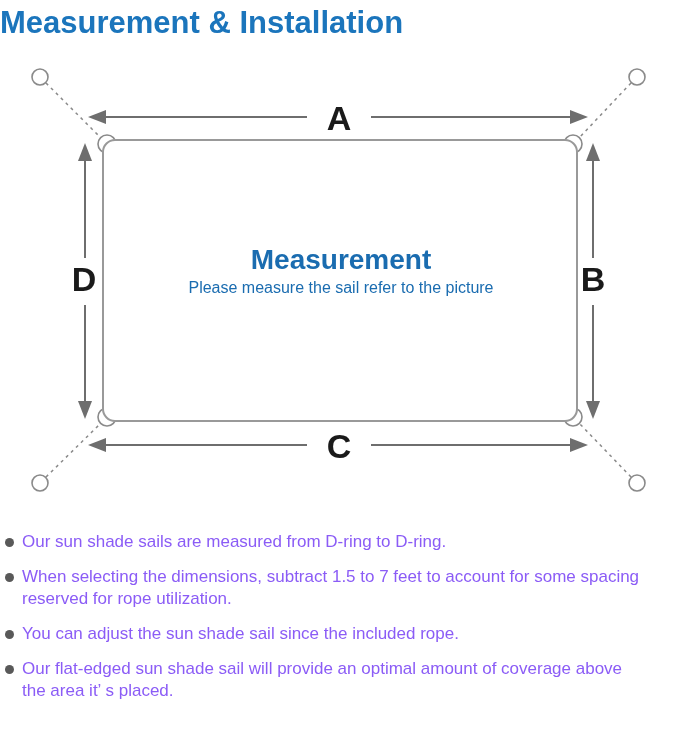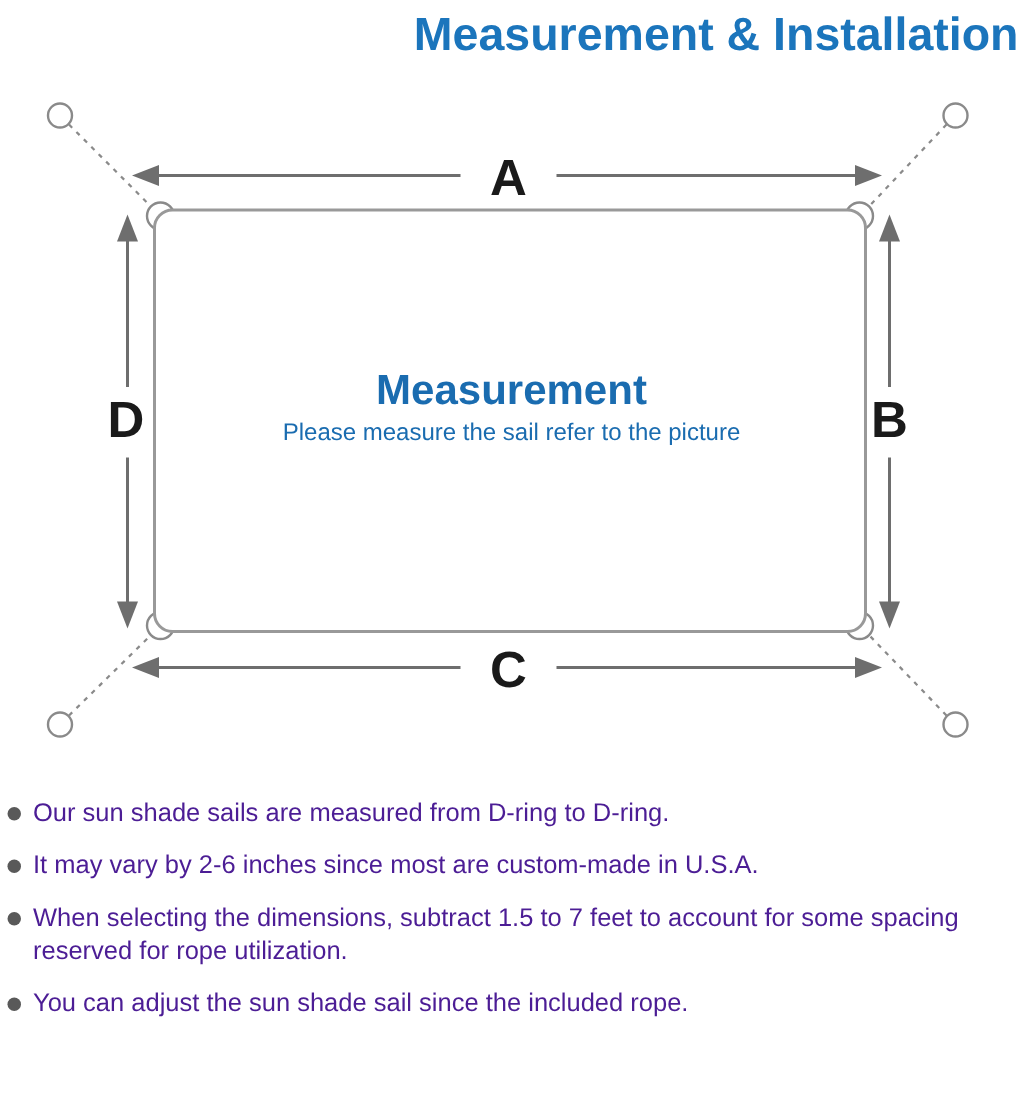--- a/index.html
+++ b/index.html
@@ -10,21 +10,21 @@
   body {
     width: 679px;
     height: 739px;
     overflow: hidden;
     font-family: "Liberation Sans", sans-serif;
   }
   .page-title {
     height: 55px;
     box-sizing: border-box;
     padding-top: 5px;
-    text-align: right;
+    text-align: left;
     font-size: 31px;
     font-weight: bold;
     color: #1b75bc;
     letter-spacing: 0px;
   }
   svg.diagram {
     display: block;
     width: 679px;
     height: 455px;
   }
@@ -48,21 +48,21 @@
   ul.notes {
     list-style: none;
     margin: 0;
     padding: 21px 4px 0 5px;
   }
   ul.notes li {
     display: flex;
     align-items: flex-start;
     gap: 8px;
     margin-bottom: 13px;
-    color: #4c1d95;
+    color: #8b5cf6;
     font-size: 17px;
     line-height: 22px;
   }
   ul.notes .dot {
     flex: none;
     width: 9px;
     height: 9px;
     margin-top: 7px;
     border-radius: 50%;
     background: #595959;
@@ -124,24 +124,25 @@
   <text x="341" y="238" text-anchor="middle" class="center-sub">Please measure the sail refer to the picture</text>
 </svg>
 
 <ul class="notes">
   <li>
     <span class="dot"></span>
     <span class="note-text">Our sun shade sails are measured from D-ring to D-ring.</span>
   </li>
   <li>
     <span class="dot"></span>
-    <span class="note-text">It may vary by 2-6 inches since most are custom-made in U.S.A.</span>
-  </li>
-  <li>
-    <span class="dot"></span>
     <span class="note-text">When selecting the dimensions, subtract 1.5 to 7 feet to account for some spacing
 reserved for rope utilization.</span>
   </li>
   <li>
     <span class="dot"></span>
     <span class="note-text">You can adjust the sun shade sail since the included rope.</span>
   </li>
+  <li>
+    <span class="dot"></span>
+    <span class="note-text">Our flat-edged sun shade sail will provide an optimal amount of coverage above
+the area it’ s placed.</span>
+  </li>
 </ul>
 
 </body></html>

